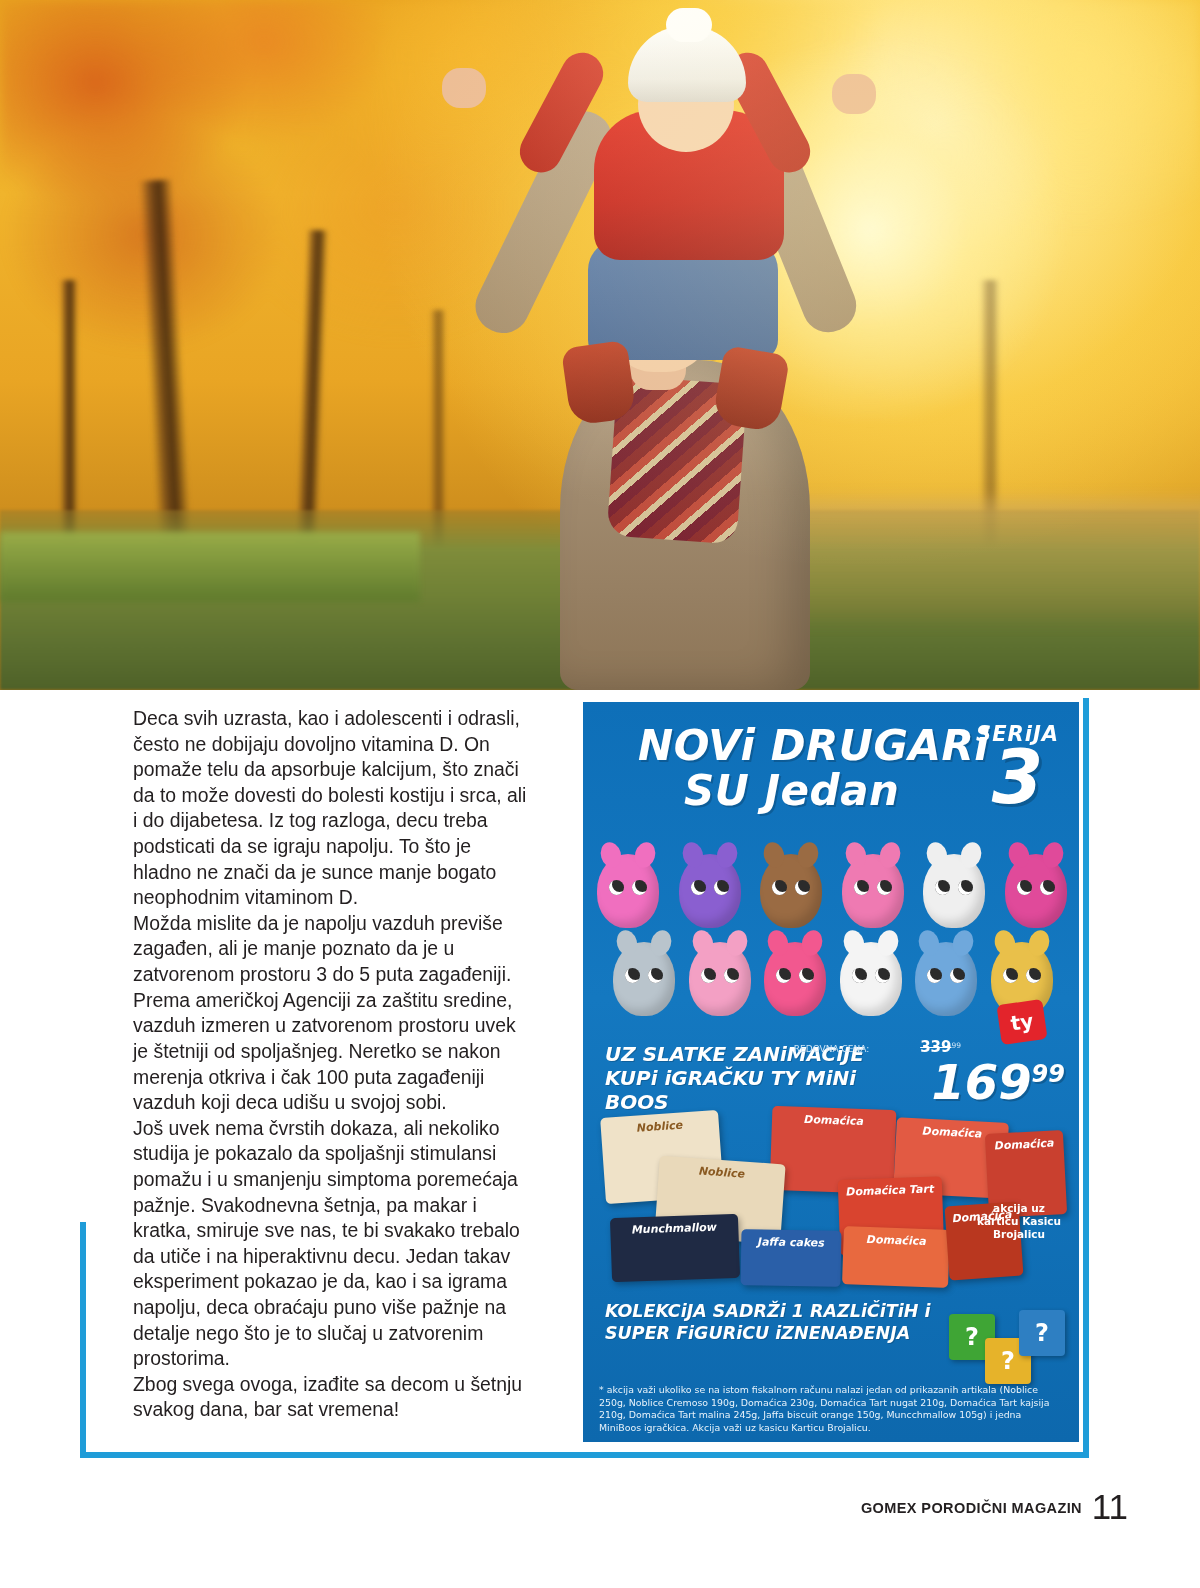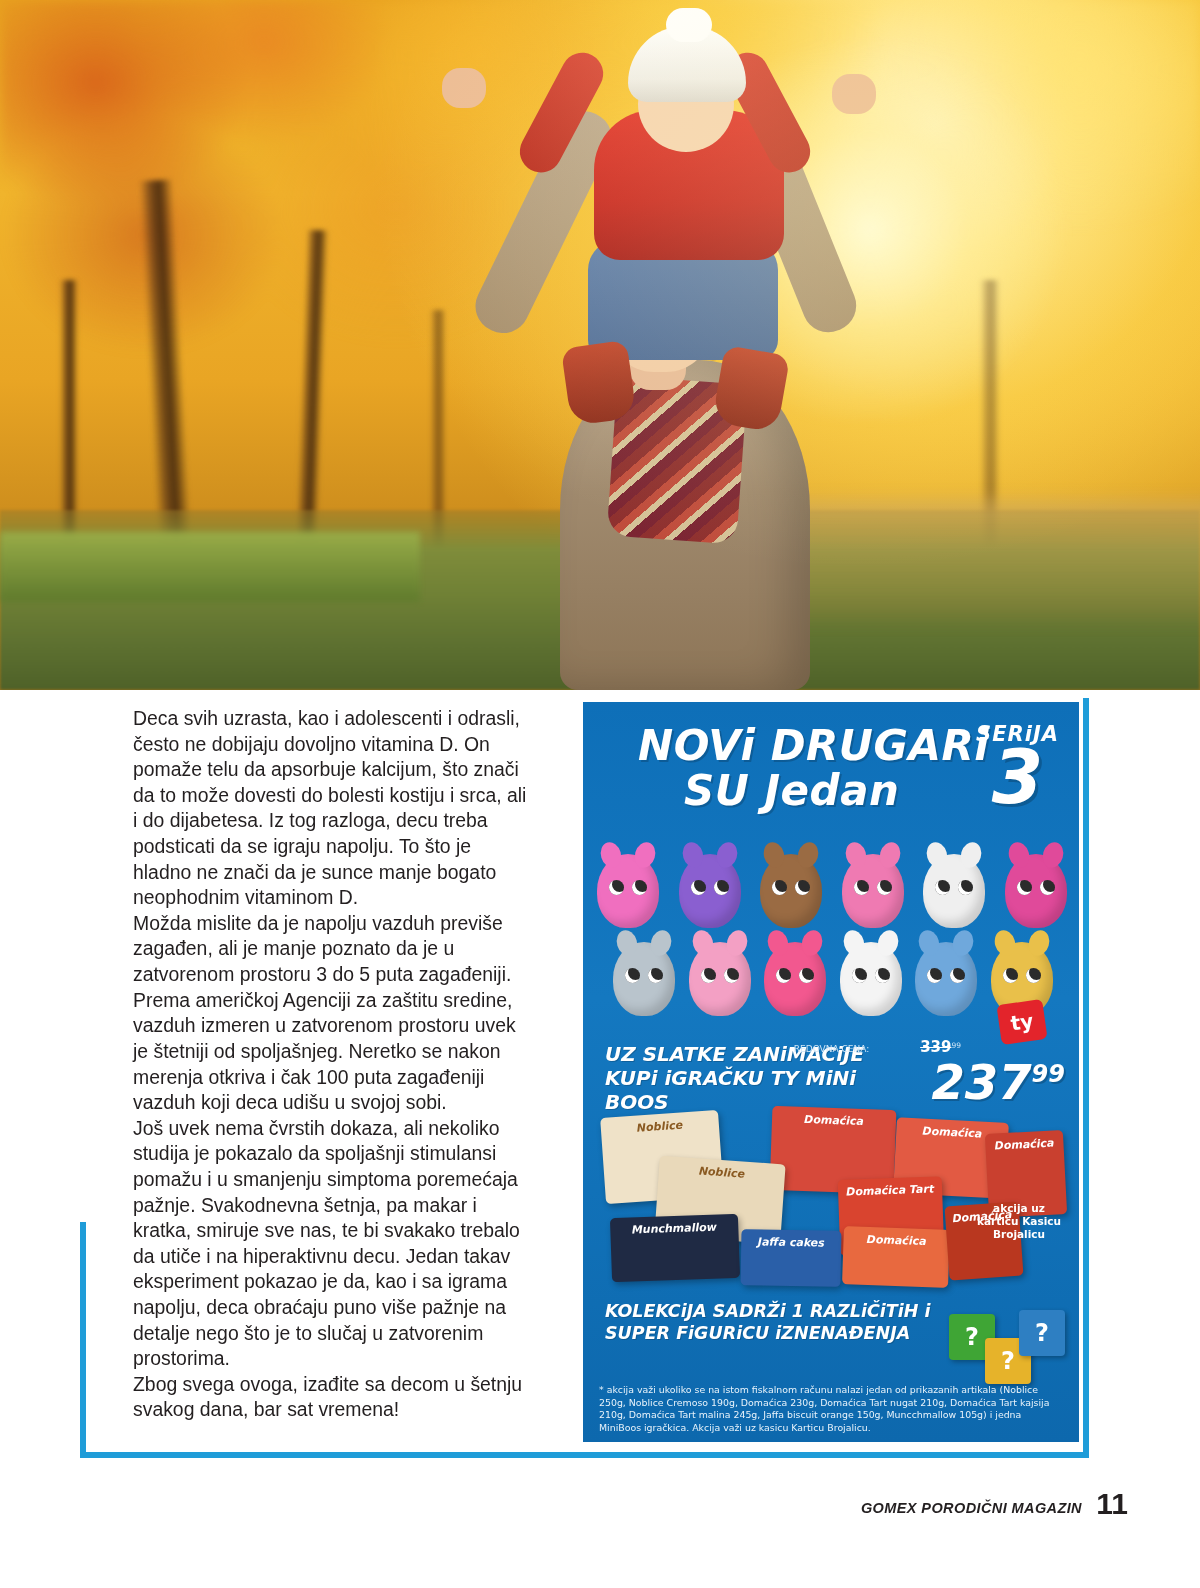--- a/index.html
+++ b/index.html
@@ -333,26 +333,26 @@
   }
   .legal {
     position: absolute; left: 16px; bottom: 8px; width: 466px;
     font-family: "DejaVu Sans", sans-serif;
     font-size: 9.4px; line-height: 12.4px; color: #e8f3fb;
   }
 
   .footer {
     position: absolute; right: 118px; top: 1500px;
     font-family: "Liberation Sans", sans-serif;
-    font-size: 14.5px; letter-spacing: .4px; color: #231f20; font-weight: bold; font-style: italic;
+    font-size: 14.5px; letter-spacing: .4px; color: #231f20; font-weight: bold;
   }
   .page-num {
     position: absolute; right: 72px; top: 1487px;
     font-family: "Liberation Sans", sans-serif;
-    font-size: 30px; color: #231f20; font-weight: bold;
+    font-size: 35px; color: #231f20; font-weight: normal;
   }
 </style>
 </head>
 <body>
 
 <div class="hero">
   <div class="hero-sky"></div>
   <div class="hero-foliage"></div>
   <div class="sun-glow"></div>
   <div class="trunk t1"></div>
@@ -469,21 +469,21 @@
   <div class="ty-logo">
     <div class="ty-heart"></div>
   </div>
 
   <div class="promo-line">UZ SLATKE ZANiMACiJE KUPi iGRAČKU TY MiNi BOOS</div>
   <div class="old-price">
     <span>REDOVNA CENA:</span>
     <b>339</b><sup>99</sup>
   </div>
   <div class="big-price">
-    <span>237</span><sup>99</sup>
+    <span>169</span><sup>99</sup>
   </div>
 
   <div class="packs" id="packsWrap">
       <div class="pack" style="left: 8px; top: 6px; width: 118px; height: 86px; background: rgb(239, 226, 200); color: rgb(138, 90, 34); transform: rotate(-4deg);">Noblice</div>
       <div class="pack" style="left: 176px; top: 0px; width: 124px; height: 84px; background: rgb(214, 73, 58); color: rgb(255, 255, 255); transform: rotate(2deg);">Domaćica</div>
       <div class="pack" style="left: 300px; top: 12px; width: 112px; height: 76px; background: rgb(226, 90, 67); color: rgb(255, 255, 255); transform: rotate(3deg);">Domaćica</div>
       <div class="pack" style="left: 392px; top: 24px; width: 78px; height: 84px; background: rgb(201, 64, 47); color: rgb(255, 255, 255); transform: rotate(-3deg);">Domaćica</div>
       <div class="pack" style="left: 62px; top: 52px; width: 126px; height: 80px; background: rgb(233, 217, 186); color: rgb(138, 90, 34); transform: rotate(4deg);">Noblice</div>
       <div class="pack" style="left: 244px; top: 70px; width: 104px; height: 76px; background: rgb(217, 68, 47); color: rgb(255, 255, 255); transform: rotate(-2deg);">Domaćica Tart</div>
       <div class="pack" style="left: 16px; top: 108px; width: 128px; height: 64px; background: rgb(31, 42, 68); color: rgb(255, 255, 255); transform: rotate(-2deg);">Munchmallow</div>

